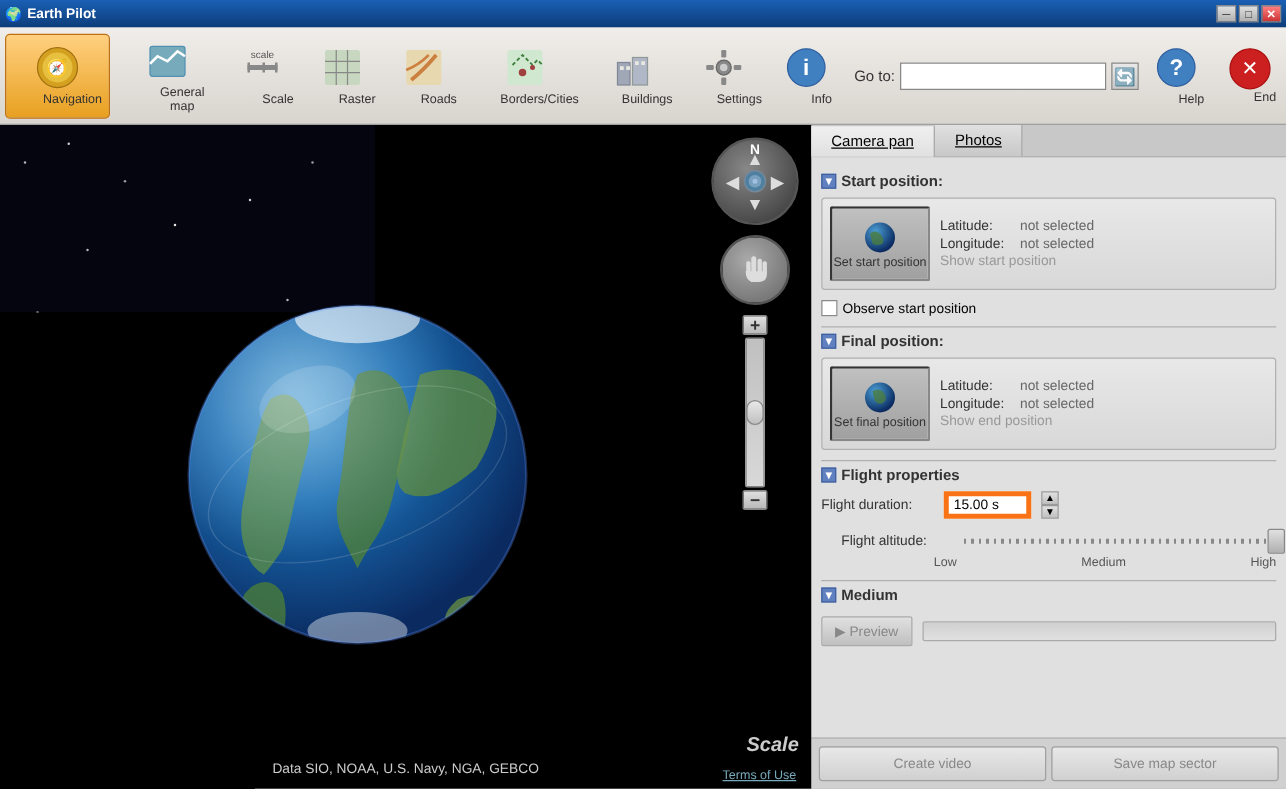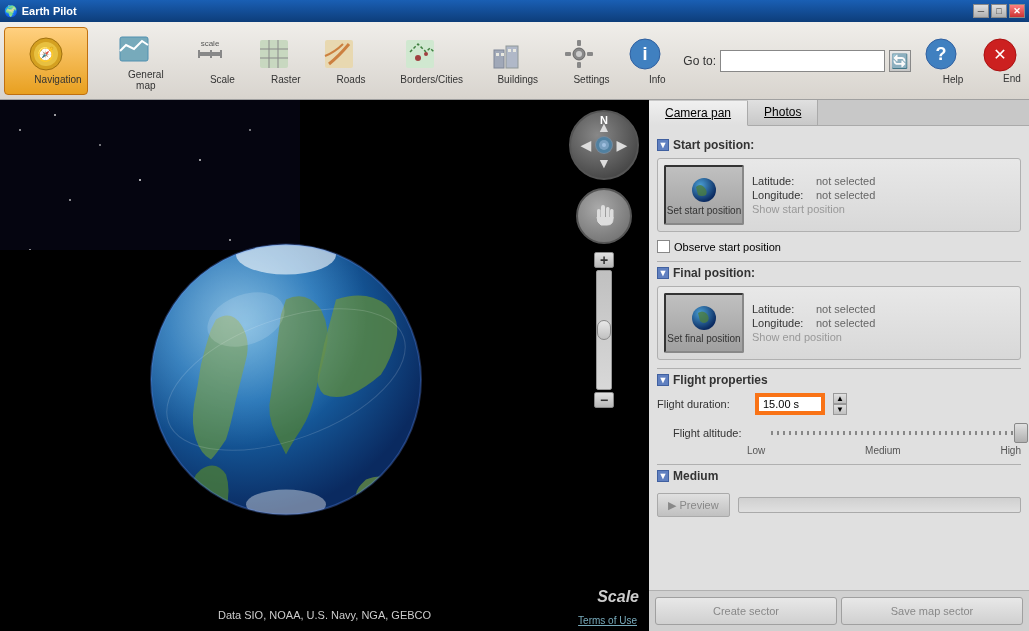--- a/index.html
+++ b/index.html
@@ -882,17 +882,17 @@
       </div>
 
       <div class="preview-controls">
         <button class="preview-btn">▶ Preview</button>
         <div id="preview-progress"></div>
       </div>
 
     </div>
 
     <div id="panel-bottom">
-      <button class="bottom-btn">Create sector</button>
+      <button class="bottom-btn">Create video</button>
       <button class="bottom-btn">Save map sector</button>
     </div>
   </div>
 </div>
 
 </body></html>

